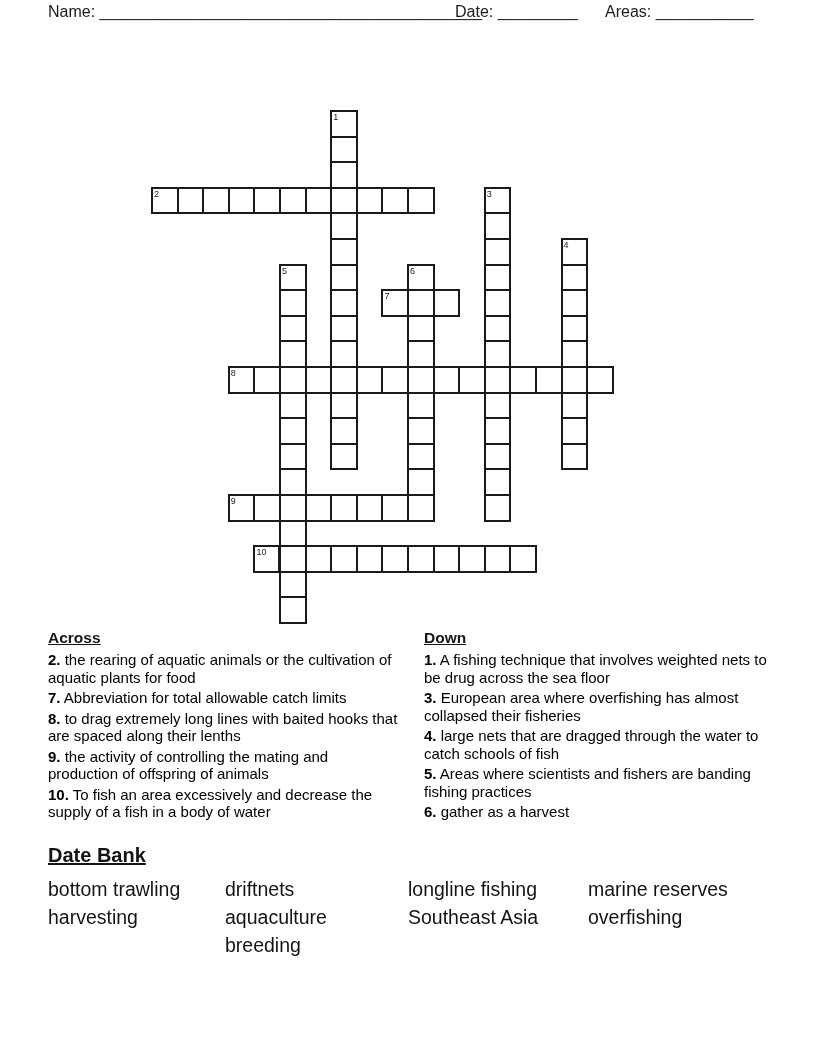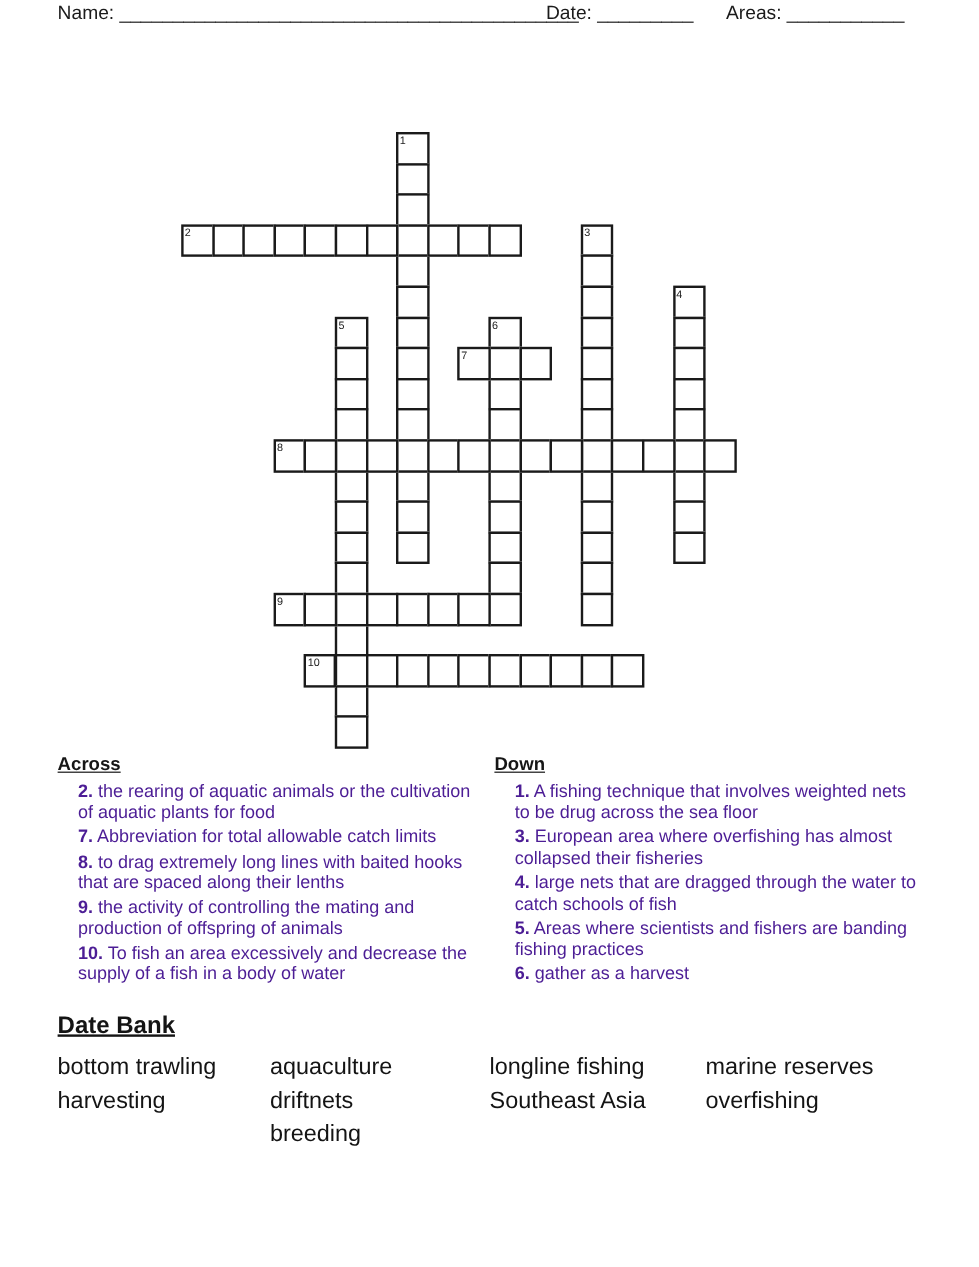--- a/index.html
+++ b/index.html
@@ -36,26 +36,26 @@
     border: 2px solid #1a1a1a;
   }
   .cellnum {
     position: absolute; top: 0px; left: 1px;
     font-size: 9px; line-height: 10px; font-weight: 400; color: #222;
   }
 
   
   .clues { position: absolute; top: 629px; }
   .clues.across { left: 48px;  width: 350px; }
-  .clues.down   { left: 412px; width: 354px; }
+  .clues.down   { left: 424px; width: 354px; }
   .clue-heading {
     font-size: 15.5px; font-weight: bold; text-decoration: underline;
     line-height: 17px; margin-bottom: 5px; color: #161616;
   }
-  .clue { font-size: 15px; line-height: 17.5px; margin-bottom: 3px; color: #4c1d95; margin-left: 17px; }
+  .clue { font-size: 15px; line-height: 17.5px; margin-bottom: 3px; color: #000000; }
   .clue b { font-weight: bold; }
 
   
   .wordbank { position: absolute; left: 48px; top: 843px; width: 722px; }
   .wb-heading {
     font-size: 20px; font-weight: bold; text-decoration: underline;
     line-height: 25px; margin-bottom: 7px; color: #141414;
   }
   .wb-cols { display: flex; }
   .wb-col { flex: 0 0 auto; }
@@ -228,22 +228,22 @@
   </div>
 
   <div class="wordbank">
     <div class="wb-heading">Date Bank</div>
     <div class="wb-cols" id="wordbank-columns">
         <div class="wb-col">
           <div class="wb-word">bottom trawling</div>
           <div class="wb-word">harvesting</div>
         </div>
         <div class="wb-col">
+          <div class="wb-word">driftnets</div>
           <div class="wb-word">aquaculture</div>
-          <div class="wb-word">driftnets</div>
           <div class="wb-word">breeding</div>
         </div>
         <div class="wb-col">
           <div class="wb-word">longline fishing</div>
           <div class="wb-word">Southeast Asia</div>
         </div>
         <div class="wb-col">
           <div class="wb-word">marine reserves</div>
           <div class="wb-word">overfishing</div>
         </div>

